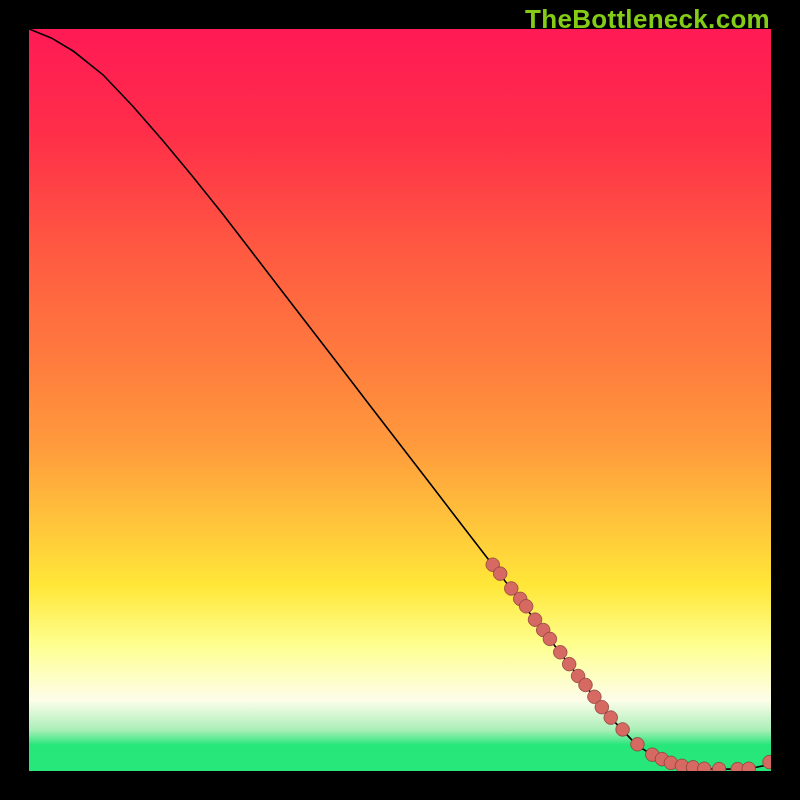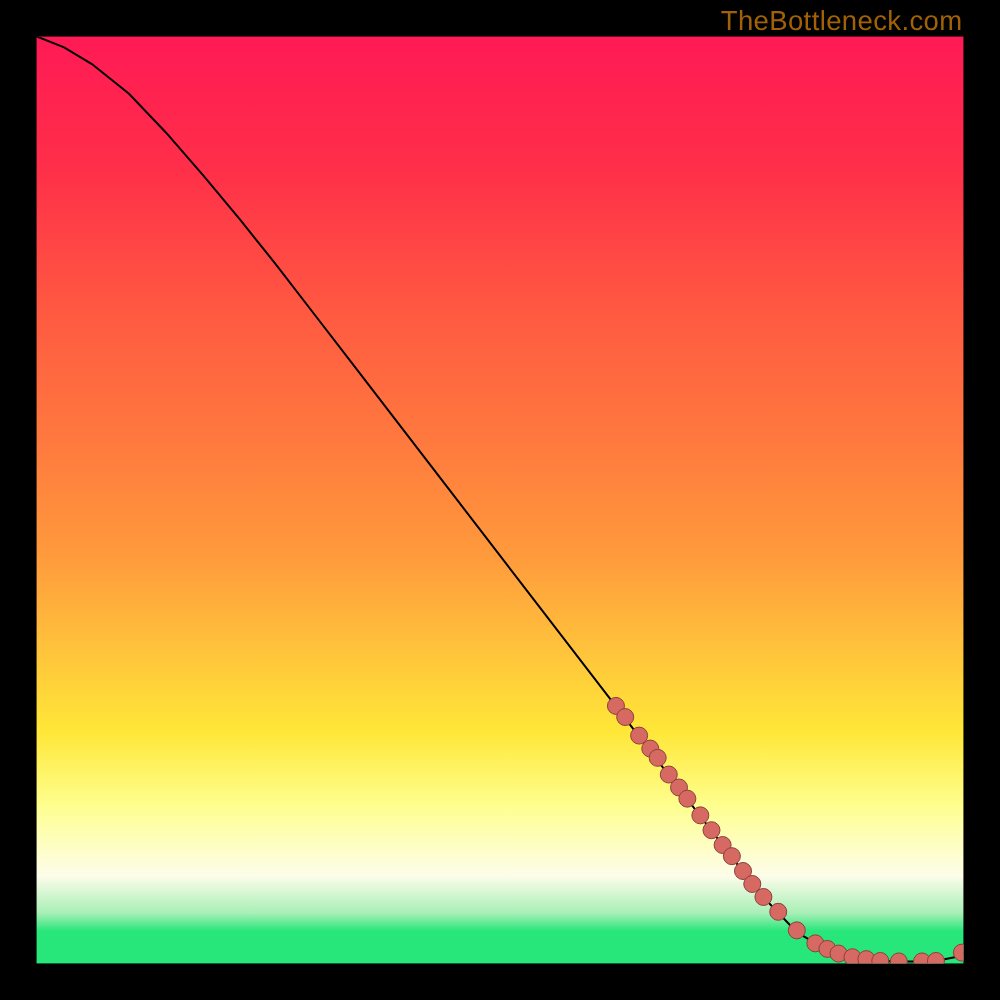--- a/index.html
+++ b/index.html
@@ -21,23 +21,23 @@
     left: 29px;
     top: 29px;
     width: 742px;
     height: 742px;
     overflow: hidden;
   }
   .watermark {
     position: absolute;
     top: 4px;
     right: 30px;
-    color: #a16207;
-    font-size: 22px;
-    font-weight: 400;
+    color: #84cc16;
+    font-size: 26px;
+    font-weight: 700;
     letter-spacing: 0.3px;
     user-select: none;
   }
   svg {
     position: absolute;
     inset: 0;
   }
 </style>
 </head>
 <body>

